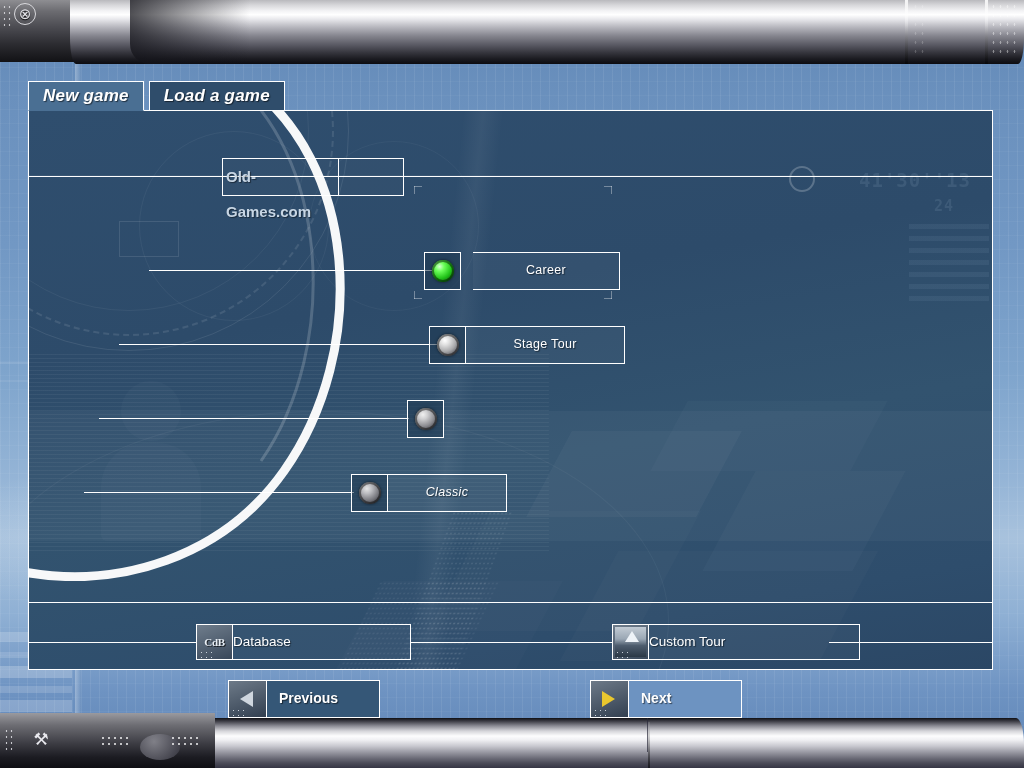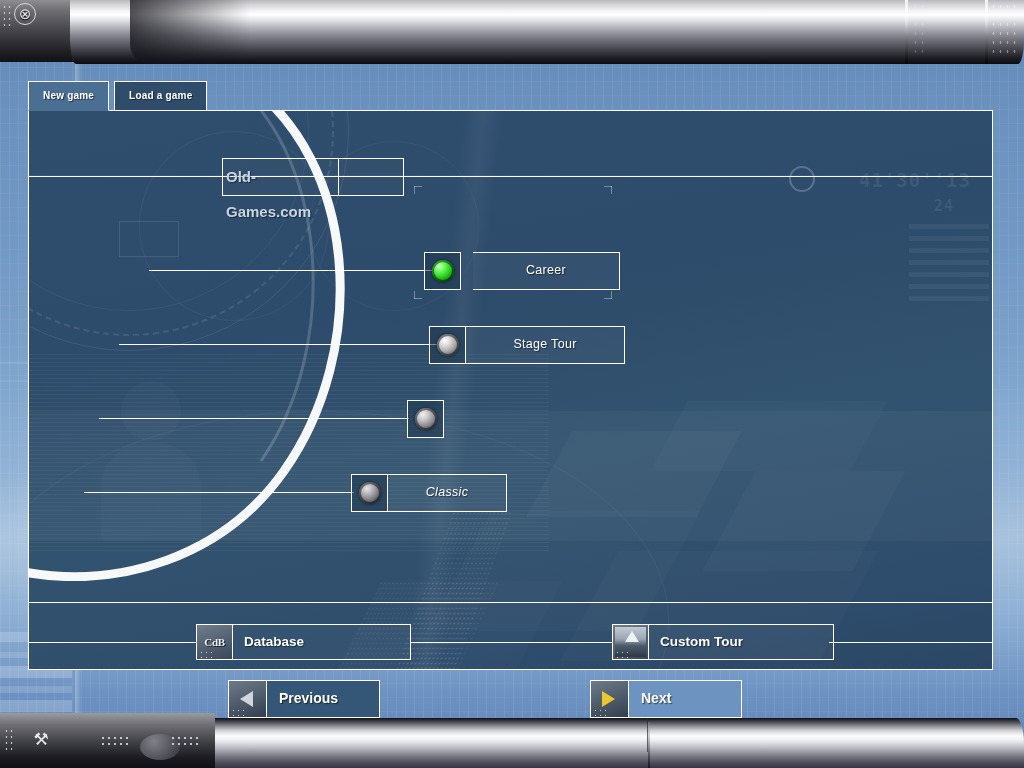--- a/index.html
+++ b/index.html
@@ -132,24 +132,25 @@
   #left-col-edge {
     position: absolute; left: 75px; top: 62px; width: 6px; height: 655px;
     background: linear-gradient(90deg, rgba(255,255,255,.30), rgba(120,150,185,.15));
   }
 
   
   #tabs { position: absolute; left: 28px; top: 81px; height: 30px; z-index: 4; }
   .tab {
     position: relative; float: left; height: 30px;
     border: 1.4px solid #ffffff;
-    color: #ffffff; font-size: 10px; font-weight: bold;
+    color: #ffffff; font-size: 17px; font-weight: bold;
     line-height: 28px; padding: 0 14px; cursor: pointer;
     text-shadow: 1px 1px 1px rgba(0,0,0,.55);
     letter-spacing: .2px;
+    font-style: italic;
   }
   .tab.active { background: #4a6f93; border-bottom-color: #4a6f93; }
   .tab.inactive { background: #2f4d6b; margin-left: 5px; }
 
   
   #panel {
     position: absolute; left: 28px; top: 110px; width: 965px; height: 560px;
     border: 1.4px solid #ffffff;
     background: linear-gradient(170deg,#2f4e6e 0%, #2d4b6a 35%, #32536f 60%, #2e4d6c 85%, #2b4765 100%);
     overflow: hidden;
@@ -266,22 +267,22 @@
     position: relative; overflow: hidden;
     background: linear-gradient(160deg,#6f7d8c,#39485a);
     font-family: Liberation Serif, serif;
   }
   .act-icon .ico-inner {
     position: absolute; inset: 3px;
     display: flex; align-items: center; justify-content: center;
   }
   .act-label {
     flex: 1; border: 1.4px solid #ffffff;
-    color: #ffffff; font-size: 13.5px; font-weight: bold; line-height: 33px;
-    padding-left: 11px; text-shadow: 1px 1px 1px rgba(0,0,0,.5);
+    color: #ffffff; font-size: 13.5px; font-weight: normal; line-height: 33px;
+    text-shadow: 1px 1px 1px rgba(0,0,0,.5);
     background: rgba(255,255,255,0.03);
   }
   .cdb-txt {
     color: #e7edf3; font-size: 11px; font-weight: bold;
     text-shadow: 1px 1px 0 rgba(0,0,0,.7); letter-spacing: -.3px;
   }
   .mini-dots {
     position: absolute; left: 2px; bottom: 1px; width: 16px; height: 8px;
     background-image: radial-gradient(rgba(235,240,248,.8) 0.7px, transparent 1px);
     background-size: 5px 5px;
@@ -453,21 +454,21 @@
     <div class="act-btn" style="left:167px;top:513px;width:215px;">
       <div class="act-icon">
         <div class="ico-inner">
           <span class="cdb-txt">CdB</span>
         </div>
         <div class="mini-dots"></div>
       </div>
       <div class="act-label">Database</div>
     </div>
 
-    <div class="act-btn" style="left:583px;top:513px;width:222px;">
+    <div class="act-btn" style="left:583px;top:513px;width:248px;">
       <div class="act-icon">
         <div class="mountain-ico">
           <div class="mountain-peak"></div>
         </div>
         <div class="mini-dots"></div>
       </div>
       <div class="act-label">Custom Tour</div>
     </div>
 
   </div>

